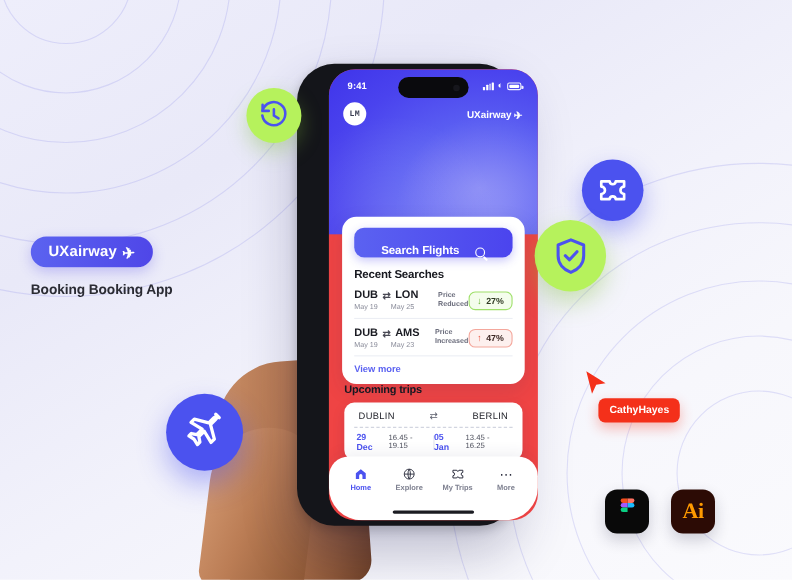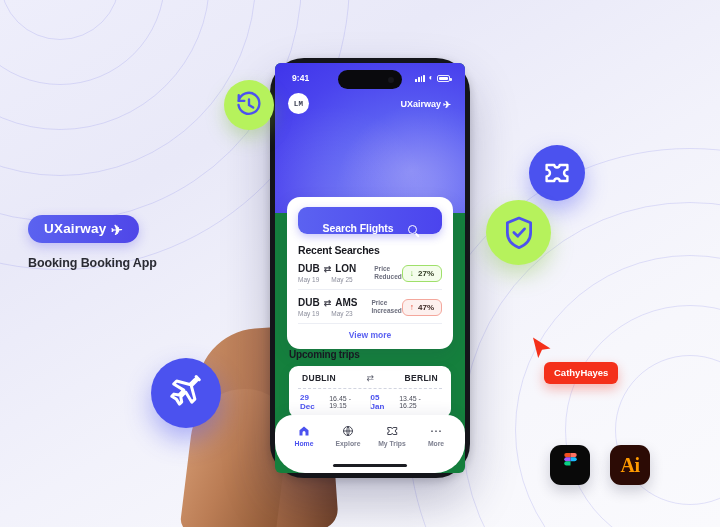--- a/index.html
+++ b/index.html
@@ -54,22 +54,23 @@
   .hand .f2 { left:136px; top:8px;  transform:rotate(-4deg); }
   .hand .f3 { left:165px; top:14px; transform:rotate(-2deg); }
 
   
   .phone {
     position:absolute; left:270px; top:58px; width:200px; height:420px;
     background:#14151a; border-radius:34px; padding:5px;
     box-shadow:0 24px 48px rgba(40,40,90,.28), 0 3px 10px rgba(0,0,0,.2);
   }
   .screen {
-    position:relative; width:100%; height:100%; border-radius:6px; overflow:hidden;
-    background:#15803d;
+    position:relative; width:100%; height:100%; border-radius:24px; overflow:hidden;
+    background:#ef4444;
+    margin-left:24px;
   }
   .hero {
     position:absolute; left:0; top:0; right:0; height:150px;
     background:radial-gradient(ellipse at 72% 72%, #7b7df5 0%, #5a5ef2 38%, #4a43ee 70%, #3f34ea 100%);
   }
   .hero:after{
     content:""; position:absolute; inset:0;
     background:radial-gradient(circle at 80% 88%, rgba(255,255,255,.20), transparent 46%),
                radial-gradient(circle at 30% 92%, rgba(255,255,255,.12), transparent 50%);
   }
@@ -138,31 +139,31 @@
   .rs-dates { margin-top:2px; font-size:6.5px; color:#8b8d9b; display:flex; gap:12px; }
   .rs-label { flex:1; font-size:6.5px; color:#6c6e7d; line-height:1.25; font-weight:bold; }
   .badge { display:flex; align-items:center; gap:4px; border-radius:6px; padding:3px 7px;
            font-size:8px; font-weight:bold; }
   .badge.down { border:1px solid #9fe06a; background:#f4fdec; color:#2f3a22; }
   .badge.up   { border:1px solid #f4a79c; background:#fdf0ee; color:#3a2622; }
   .badge .arw { font-size:8.5px; line-height:1; }
   .badge.down .arw { color:#63b22c; }
   .badge.up .arw   { color:#e8503a; }
 
-  .viewmore { text-align:center; font-size:8.5px; font-weight:bold; color:#5b62f1;
+  .viewmore { font-size:8.5px; font-weight:bold; color:#5b62f1;
               margin-top:6px; cursor:pointer; }
 
   .upcoming { position:absolute; left:0; right:0; top:286px; padding:0 14px; z-index:4; }
   .upcoming h2 { font-size:10px; font-weight:bold; color:#17181f; letter-spacing:-.2px; }
   .ticket {
     margin-top:6px; background:#fff; border-radius:9px; overflow:hidden;
     box-shadow:0 4px 12px rgba(40,40,90,.10);
   }
   .tk-top { display:flex; align-items:center; justify-content:space-between; padding:7px 13px 5px 13px; }
-  .tk-city { font-size:8.5px; font-weight:bold; color:#24252d; letter-spacing:.3px; }
+  .tk-city { font-size:8.5px; font-weight:normal; color:#24252d; letter-spacing:.3px; }
   .tk-sw { font-size:9px; color:#5d5f6d; }
   .tk-dash { border-top:1px dashed #d2d5e0; margin:0 9px; }
   .tk-bot { display:flex; align-items:center; padding:4px 11px 7px 11px; }
   .tk-half { flex:1; display:flex; align-items:center; gap:4px; justify-content:center; }
   .tk-date { font-size:8px; font-weight:bold; color:#4b52ef; }
   .tk-time { font-size:7px; color:#4b4d5a; }
   .tk-div { width:1px; height:13px; background:#e3e5ee; }
 
   .tabbar {
     position:absolute; left:0; right:0; bottom:0; height:58px; background:#fff;

